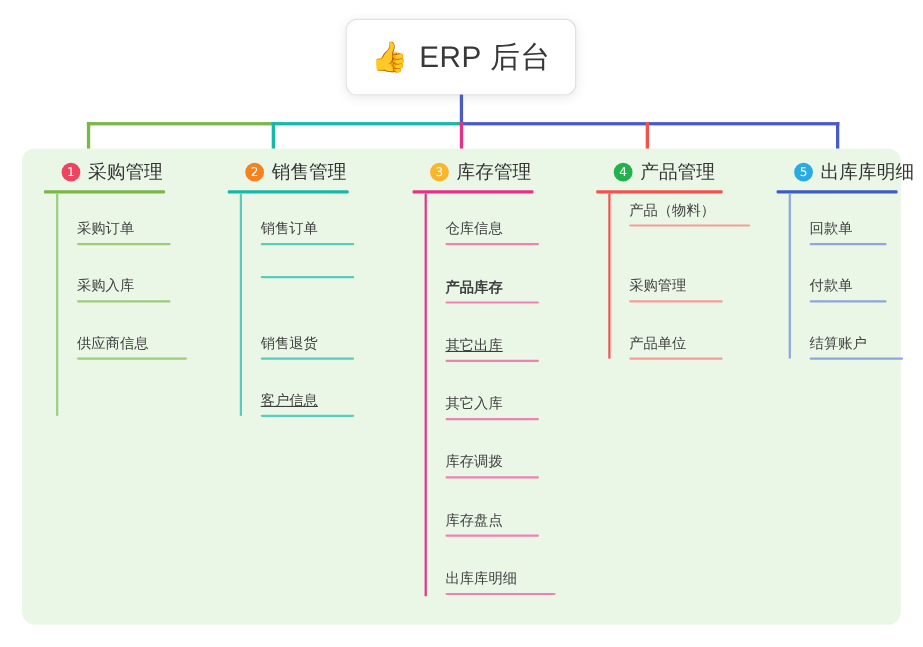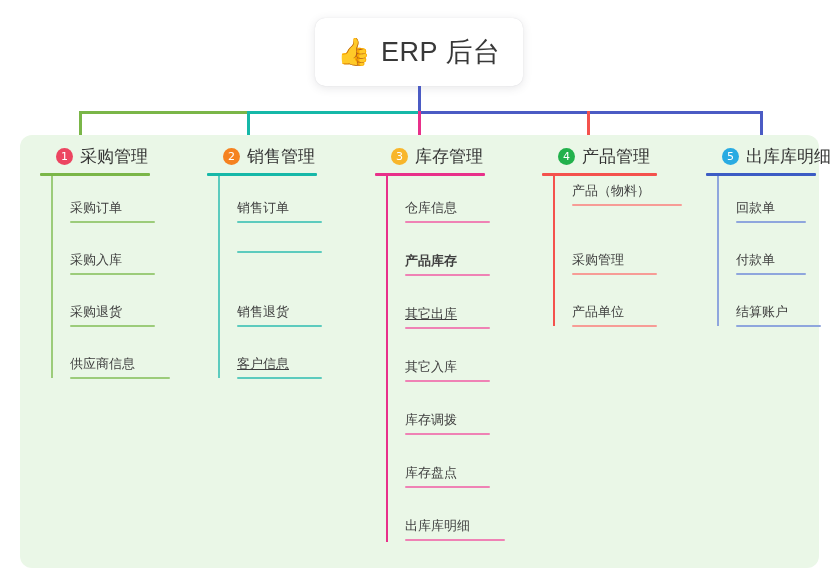--- a/index.html
+++ b/index.html
@@ -161,24 +161,20 @@
       <div class="spine" style="background:#9ccc7a; height:202px;"></div>
       <div class="item" style="height:48px; padding-top:23px;">
         <span class="item-label">采购订单</span>
         <div class="item-rule" style="background:#9ccc7a; width:85px;"></div>
       </div>
       <div class="item" style="height:52px; padding-top:27px;">
         <span class="item-label">采购入库</span>
         <div class="item-rule" style="background:#9ccc7a; width:85px;"></div>
       </div>
       <div class="item" style="height:52px; padding-top:27px;">
-        <span class="item-label">采购退货</span>
-        <div class="item-rule" style="background:#9ccc7a; width:85px;"></div>
-      </div>
-      <div class="item" style="height:52px; padding-top:27px;">
         <span class="item-label">供应商信息</span>
         <div class="item-rule" style="background:#9ccc7a; width:100px;"></div>
       </div>
     </div>
   </div>
 
   <div class="col" style="left:207px; width:150px;">
     <div class="col-head">
       <span class="badge" style="background:#f58220;">2</span>
       <span class="head-label">销售管理</span>

